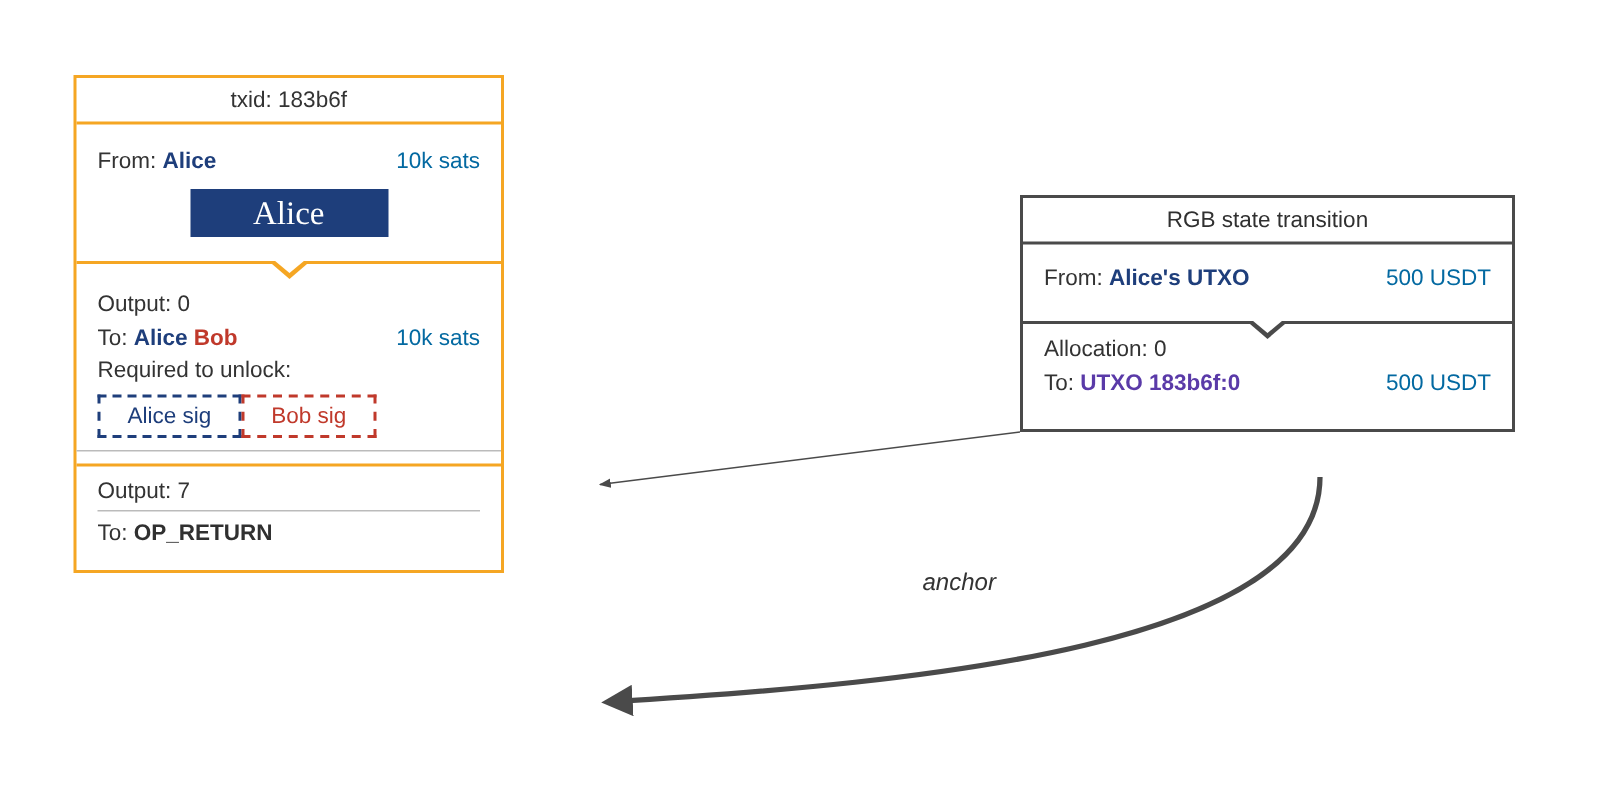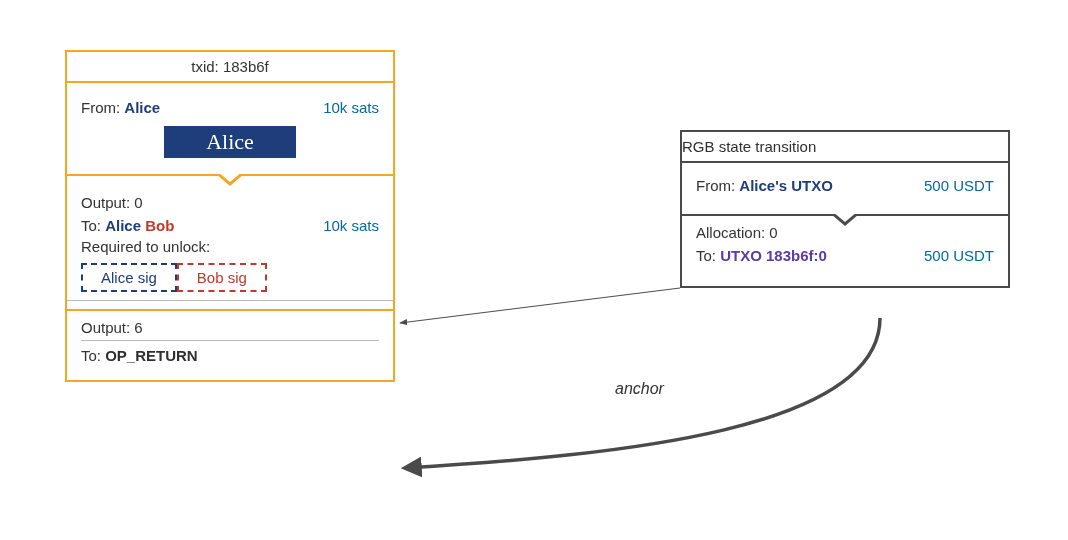--- a/index.html
+++ b/index.html
@@ -15,23 +15,23 @@
   }
   .diagram {
     position: relative;
     width: 1068px;
     height: 540px;
   }
 
   
   .tx-box {
     position: absolute;
-    left: 65px;
+    left: 49px;
     top: 50px;
-    width: 330px;
+    width: 287px;
     border: 2px solid #f5a623;
     background: #fff;
     box-sizing: border-box;
   }
   .tx-title {
     border-bottom: 2px solid #f5a623;
     text-align: center;
     padding: 6px 0;
     font-size: 15px;
     color: #333;
@@ -101,21 +101,21 @@
     position: absolute;
     left: 680px;
     top: 130px;
     width: 330px;
     border: 2px solid #4a4a4a;
     background: #fff;
     box-sizing: border-box;
   }
   .rgb-title {
     border-bottom: 2px solid #4a4a4a;
-    text-align: left;
+    text-align: center;
     padding: 6px 0;
   }
   .rgb-input {
     border-bottom: 2px solid #4a4a4a;
     padding: 10px 14px 16px 14px;
     position: relative;
   }
   .rgb-alloc { padding: 8px 14px 18px 14px; }
   .rgb-notch {
     position: absolute;
@@ -188,21 +188,21 @@
           <span></span>
         </div>
       <div class="sigbox-row">
         <div class="sigbox sig-alice">Alice sig</div>
         <div class="sigbox sig-bob">Bob sig</div>
       </div>
       <div class="thin-divider"></div>
     </div>
 
     <div class="tx-output2">
-      <div class="outhdr">Output: 6</div>
+      <div class="outhdr">Output: 7</div>
       <div class="row">
         <span>
           <span class="lbl">To:</span>
           <b>OP_RETURN</b>
         </span>
         <span></span>
       </div>
     </div>
   </div>
 

